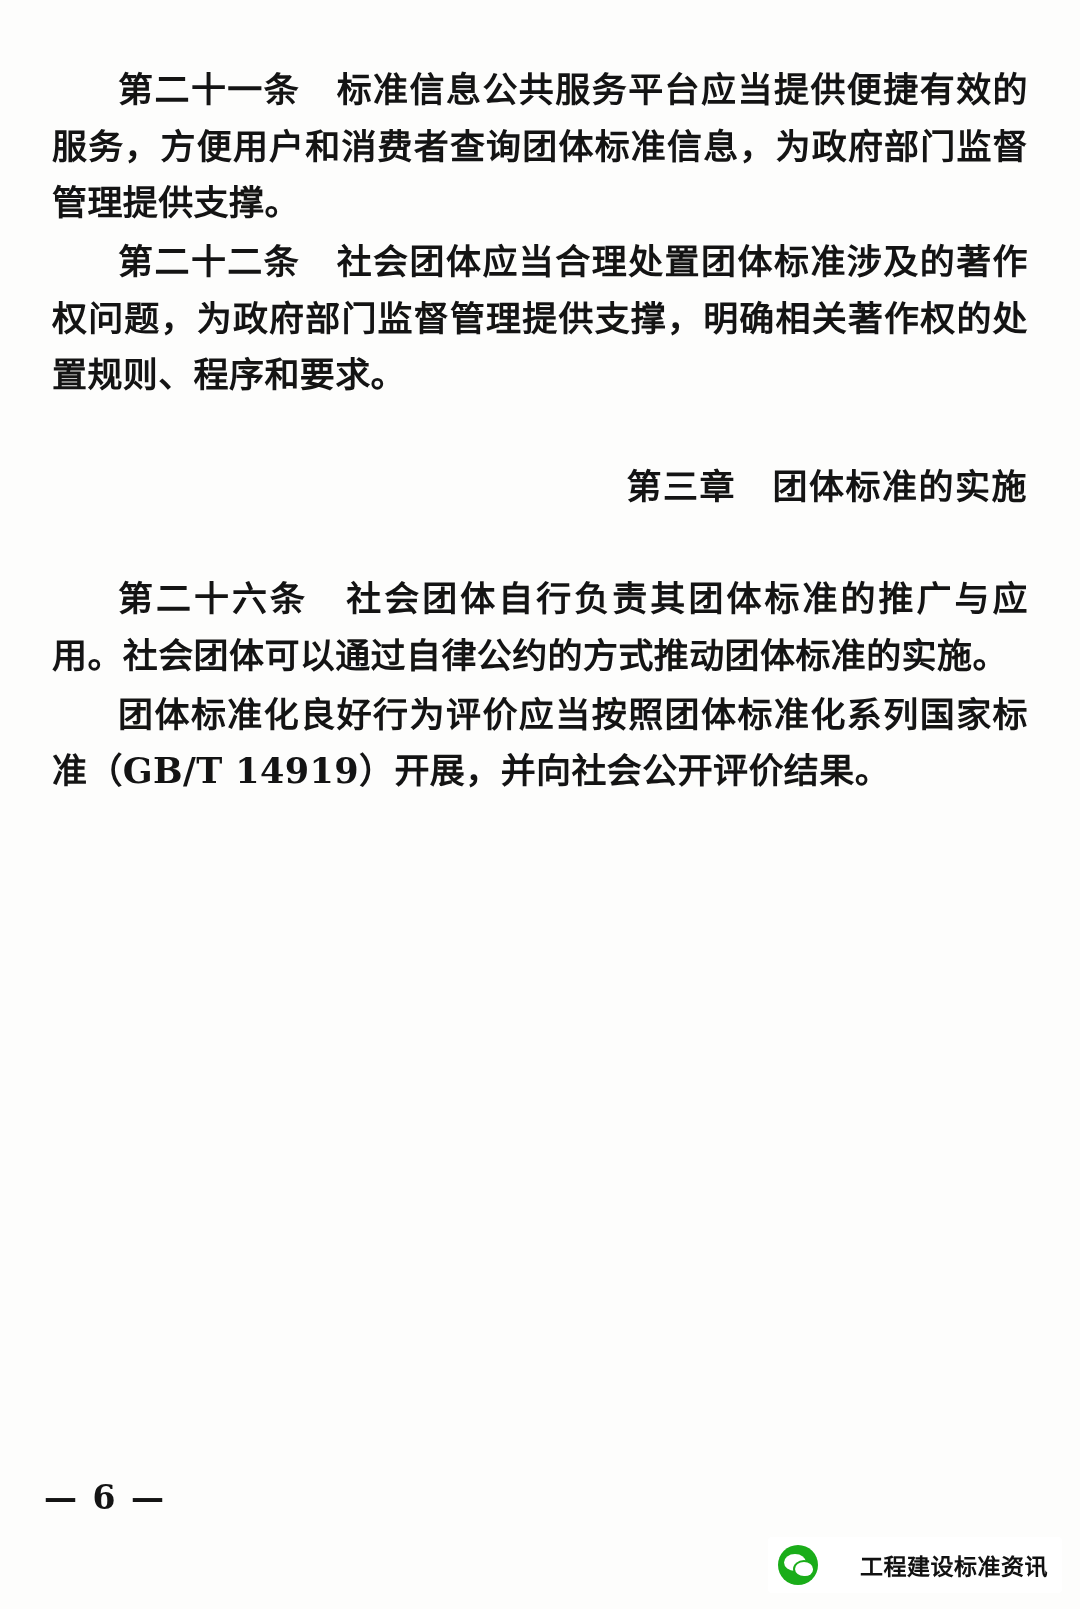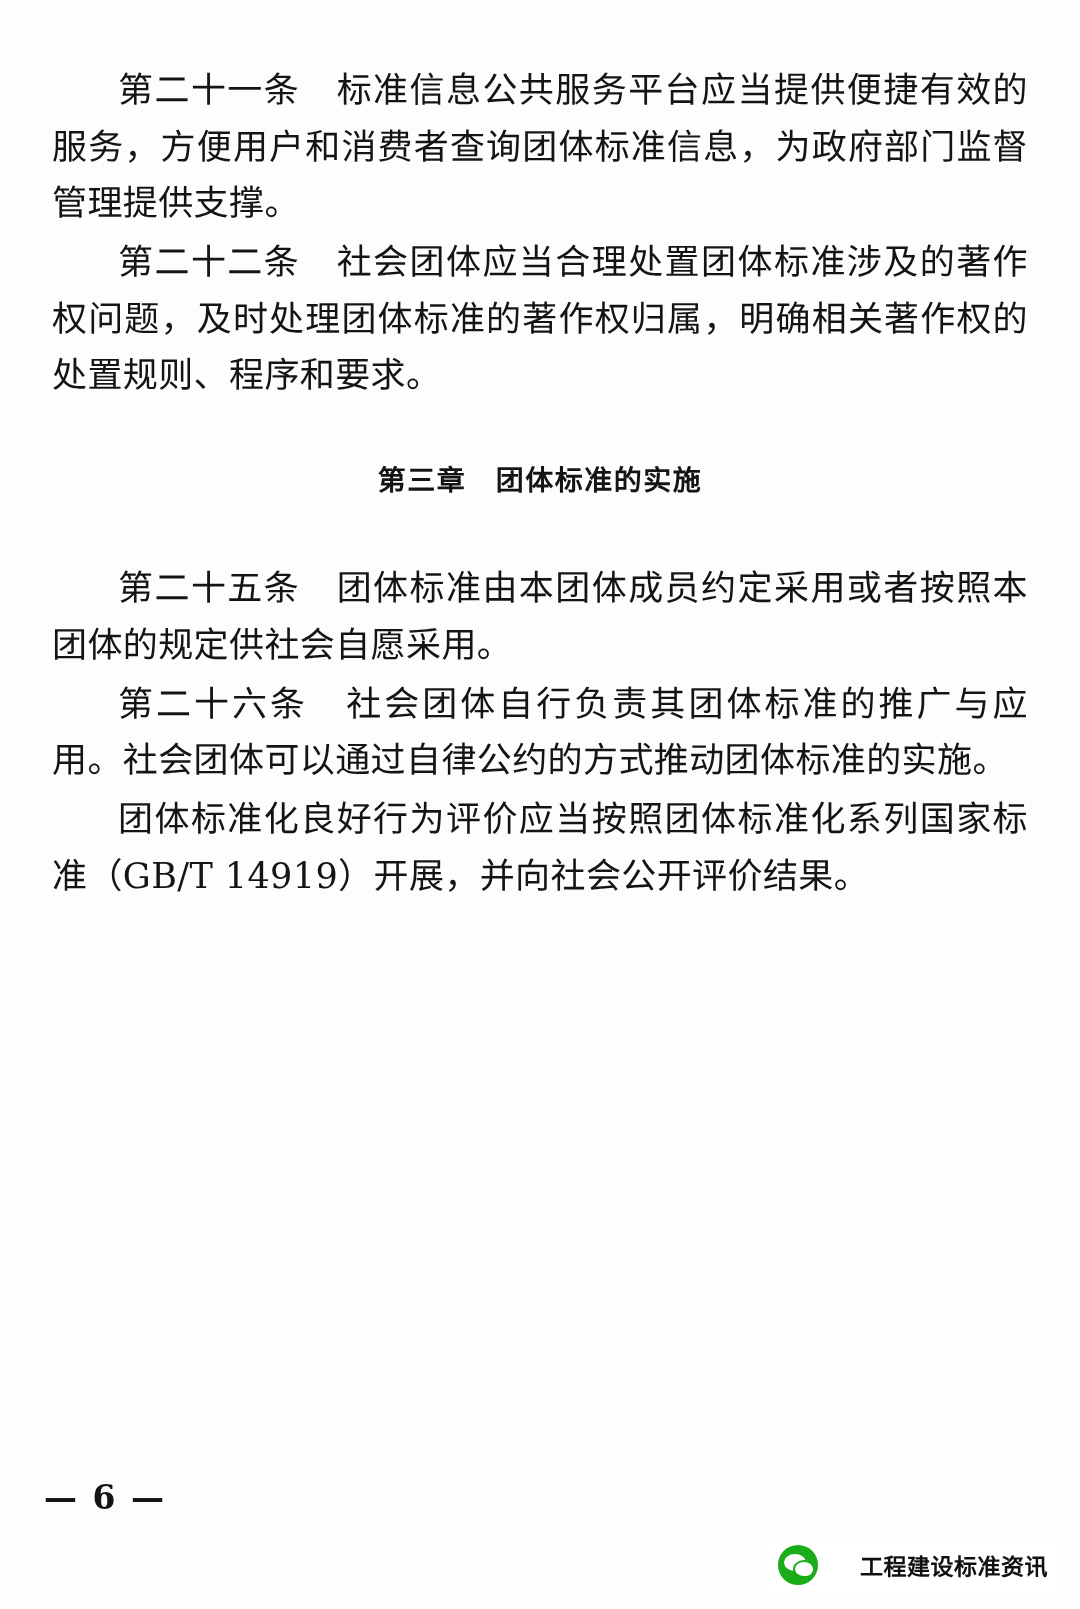--- a/index.html
+++ b/index.html
@@ -30,26 +30,26 @@
     width: 976px;
   }
   .para {
     font-size: 35px;
     line-height: 1.62;
     text-align: justify;
     text-justify: inter-ideograph;
     letter-spacing: 0.4px;
     margin: 0 0 2px 0;
     text-indent: 66px;
-    font-weight: 400;
+    font-weight: 700;
   }
   .chapter-title {
-    font-size: 28px;
+    font-size: 35px;
     font-weight: 700;
-    text-align: center;
+    text-align: right;
     letter-spacing: 1.5px;
     margin: 54px 0 62px 0;
   }
   .page-number {
     position: absolute;
     left: 44px;
     top: 1478px;
     font-size: 33px;
     font-weight: 600;
     letter-spacing: 2px;
@@ -104,25 +104,24 @@
   }
 </style>
 </head>
 <body>
 
 <div class="page">
 
   <div class="body-col">
 
     <p class="para">第二十一条　标准信息公共服务平台应当提供便捷有效的服务，方便用户和消费者查询团体标准信息，为政府部门监督管理提供支撑。</p>
-    <p class="para">第二十二条　社会团体应当合理处置团体标准涉及的著作权问题，及时处理团体标准的著作权归属，明确相关著作权的处置规则、程序和要求。</p>
+    <p class="para">第二十二条　社会团体应当合理处置团体标准涉及的著作权问题，为政府部门监督管理提供支撑，明确相关著作权的处置规则、程序和要求。</p>
 
     <h2 class="chapter-title">第三章　团体标准的实施</h2>
 
-    <p class="para">第二十五条　团体标准由本团体成员约定采用或者按照本团体的规定供社会自愿采用。</p>
     <p class="para">第二十六条　社会团体自行负责其团体标准的推广与应用。社会团体可以通过自律公约的方式推动团体标准的实施。</p>
     <p class="para">团体标准化良好行为评价应当按照团体标准化系列国家标准（GB/T 14919）开展，并向社会公开评价结果。</p>
 
   </div>
 
   <div class="page-number">— 6 —</div>
 
   <div class="footer-badge">
     <div class="wechat-logo"></div>
     <div class="footer-text">工程建设标准资讯</div>

